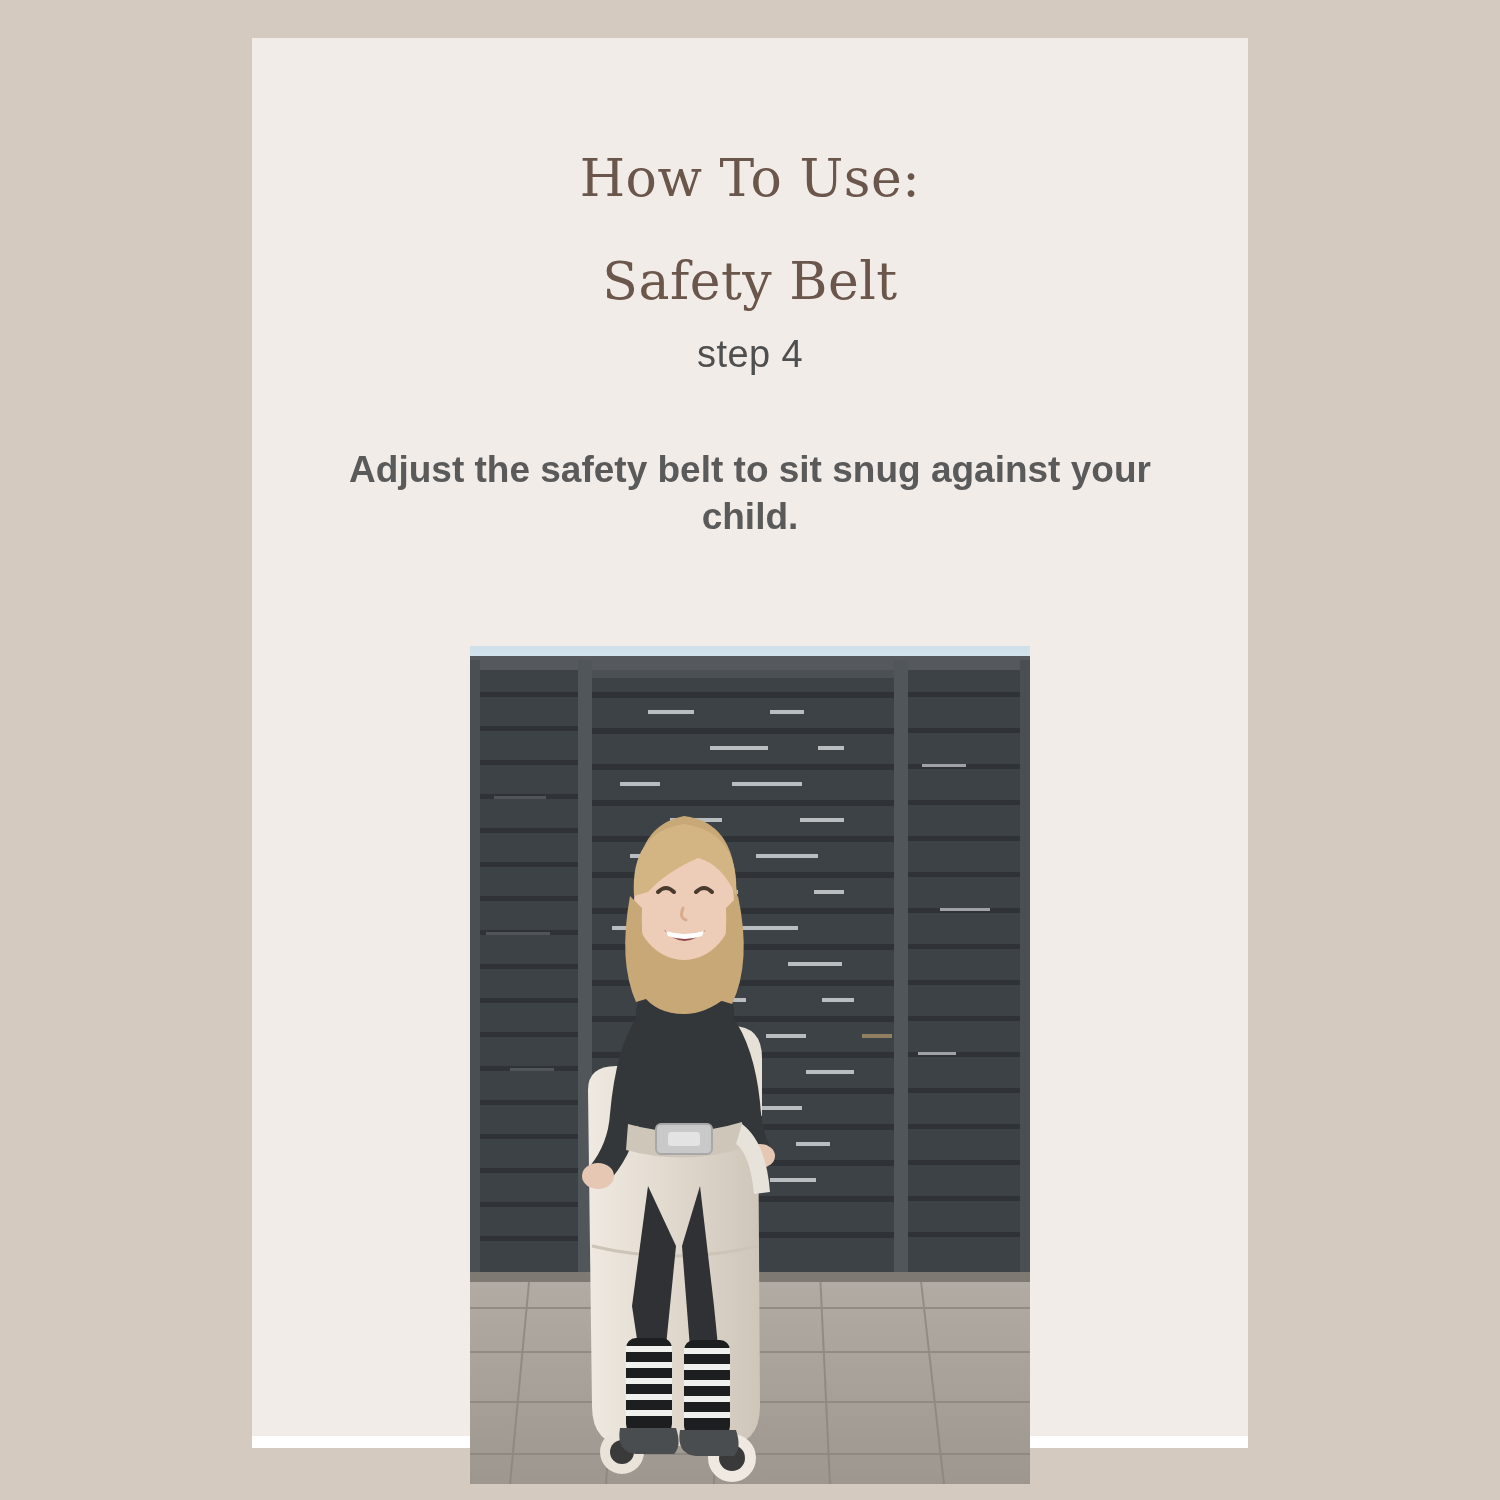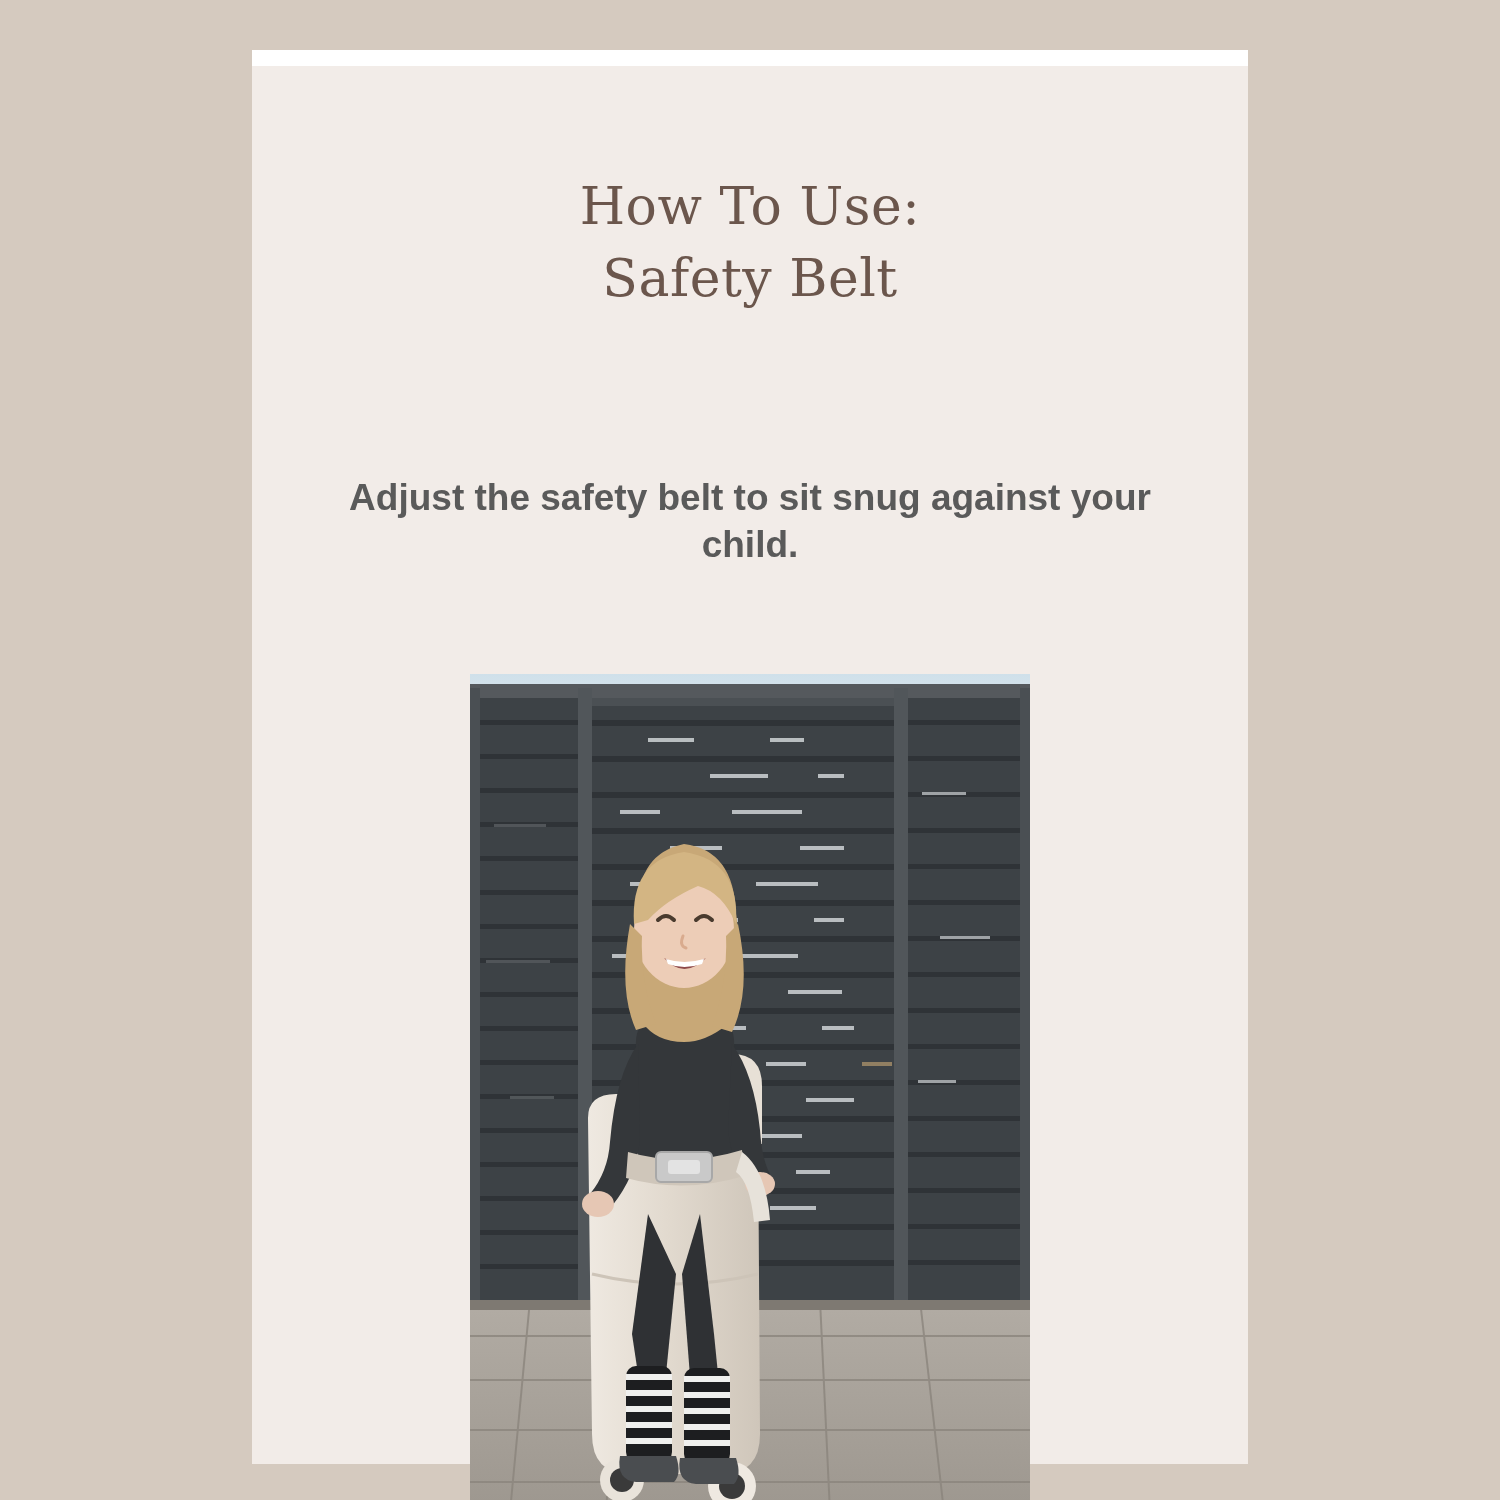--- a/index.html
+++ b/index.html
@@ -38,37 +38,37 @@
   }
   .frame-bottom {
     position: absolute;
     left: 252px; bottom: 0;
     width: 996px; height: 52px;
     background: #d5cabf;
   }
   
   .card {
     position: absolute;
-    left: 252px; top: 66px;
+    left: 252px; top: 38px;
     width: 996px; height: 1398px;
     background: #f2ece8;
   }
   .title {
     position: absolute;
     left: 0; top: 105px;
     width: 996px;
     text-align: center;
     color: #6b564c;
     font-family: "DejaVu Serif", serif;
     font-size: 52px;
     line-height: 1.38;
     font-weight: 400;
     letter-spacing: 0.5px;
   }
-  .title .line2 { display: block; }
+  .title .line2 { display: block; margin-top: 31px; }
   .step {
     position: absolute;
     left: 0; top: 295px;
     width: 996px;
     text-align: center;
     color: #4f4f4f;
     font-size: 38px;
     font-weight: 400;
     letter-spacing: 0.4px;
   }
@@ -102,20 +102,21 @@
   <div class="frame-top"></div>
   <div class="frame-bottom"></div>
 
   <div class="card">
 
     <div class="title">
       <span>How To Use:</span>
       <span class="line2">Safety Belt</span>
     </div>
 
+    <div class="step">step 4</div>
 
     <div class="desc">Adjust the safety belt to sit snug against your child.</div>
 
     <div class="photo">
       <svg width="560" height="838" viewBox="0 0 560 838" xmlns="http://www.w3.org/2000/svg">
         <defs>
           <linearGradient id="skyg" x1="0" y1="0" x2="0" y2="1">
             <stop offset="0%" stop-color="#cfe0ea"></stop>
             <stop offset="100%" stop-color="#e8eef1"></stop>
           </linearGradient>

